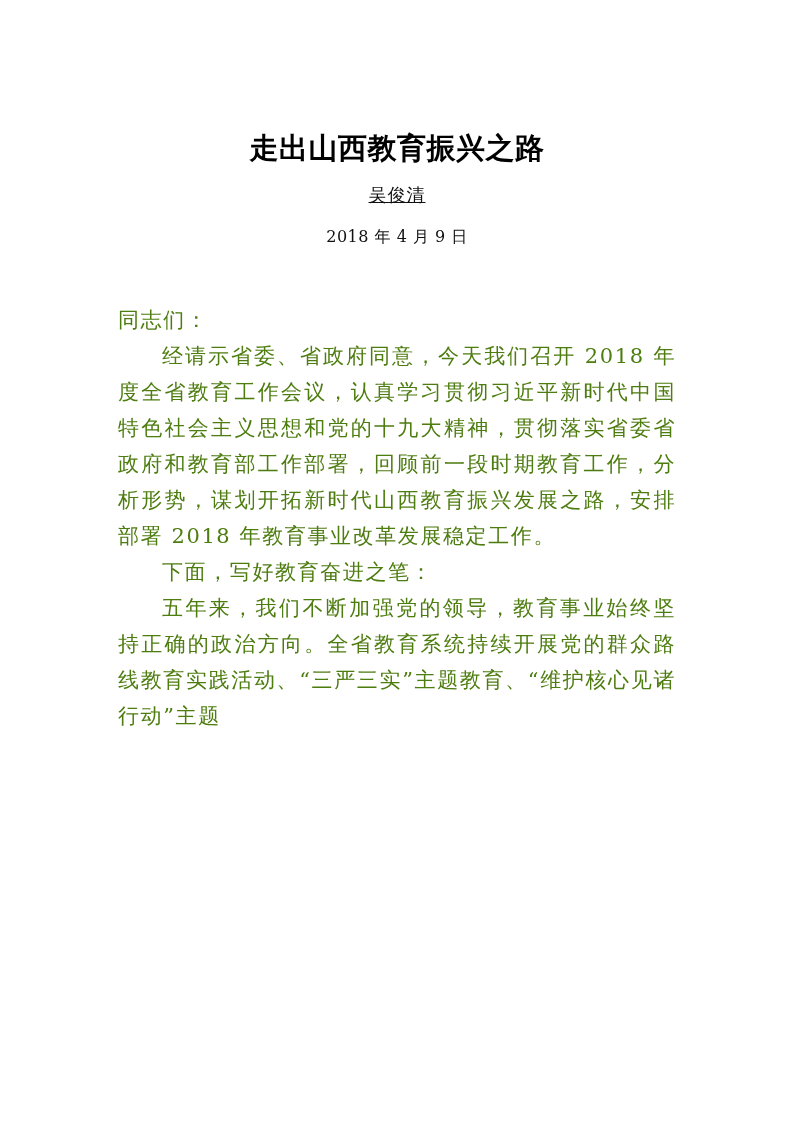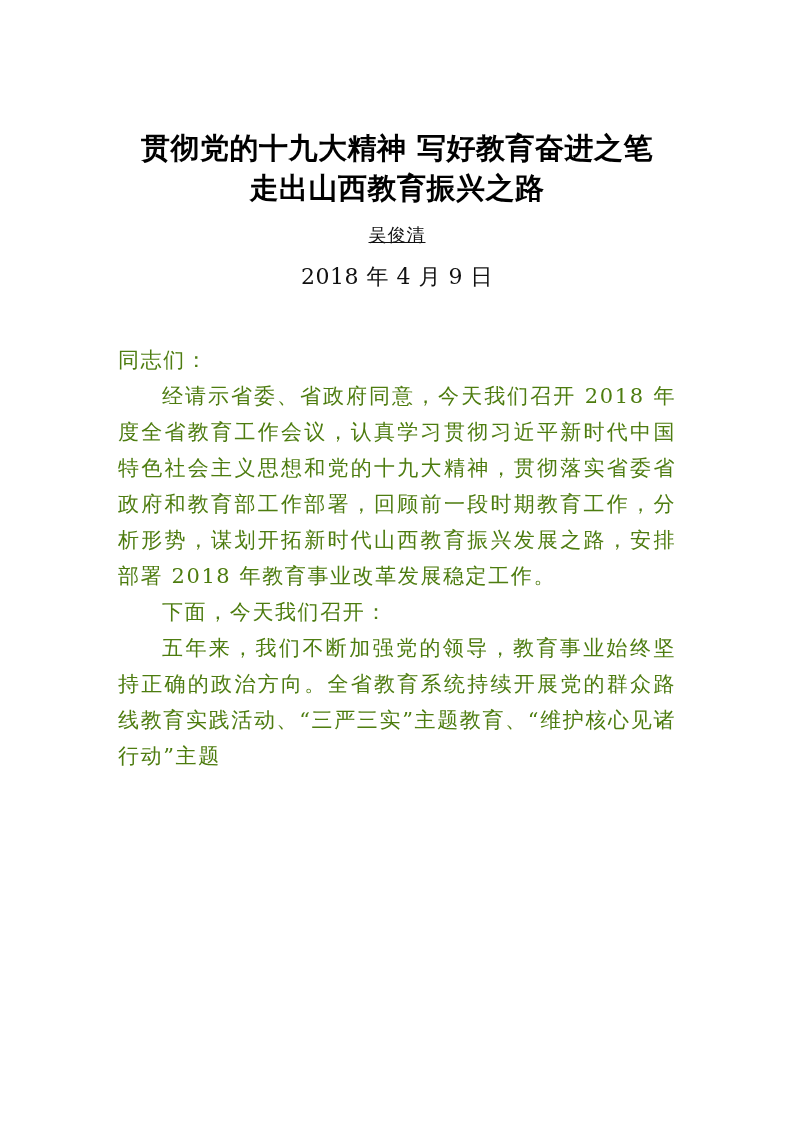--- a/index.html
+++ b/index.html
@@ -43,21 +43,21 @@
     font-family: "DejaVu Serif", "Liberation Serif", serif;
     font-size: 18px;
     line-height: 26px;
     letter-spacing: 1px;
     color: #111111;
     text-decoration: underline;
   }
   .date-line {
     margin-top: 16px;
     font-family: "DejaVu Serif", "Liberation Serif", serif;
-    font-size: 22px;
+    font-size: 16px;
     line-height: 26px;
     letter-spacing: 0.5px;
     color: #111111;
   }
 
   
   .content {
     margin-top: 52px;
   }
   .para {
@@ -88,32 +88,31 @@
     margin: 0;
   }
 </style>
 </head>
 <body>
 
 <div class="page">
   <div class="doc-body">
 
     <div class="title-block">
-      <div class="doc-title-line">贯彻党的十九大精神 写好教育奋进之笔</div>
       <div class="doc-title-line">走出山西教育振兴之路</div>
       <div class="author-line">吴俊清</div>
       <div class="date-line">2018 年 4 月 9 日</div>
     </div>
 
     <div class="content">
       <p class="para noindent">同志们：</p>
 
       <p class="para indent">经请示省委、省政府同意，今天我们召开 2018 年度全省教育工作会议，认真学习贯彻习近平新时代中国特色社会主义思想和党的十九大精神，贯彻落实省委省政府和教育部工作部署，回顾前一段时期教育工作，分析形势，谋划开拓新时代山西教育振兴发展之路，安排部署 2018 年教育事业改革发展稳定工作。</p>
 
-      <p class="para indent">下面，今天我们召开：</p>
+      <p class="para indent">下面，写好教育奋进之笔：</p>
 
 
 
       <p class="para indent">五年来，我们不断加强党的领导，教育事业始终坚持正确的政治方向。全省教育系统持续开展党的群众路线教育实践活动、“三严三实”主题教育、“维护核心见诸行动”主题</p>
     </div>
 
   </div>
 </div>
 
 </body></html>

